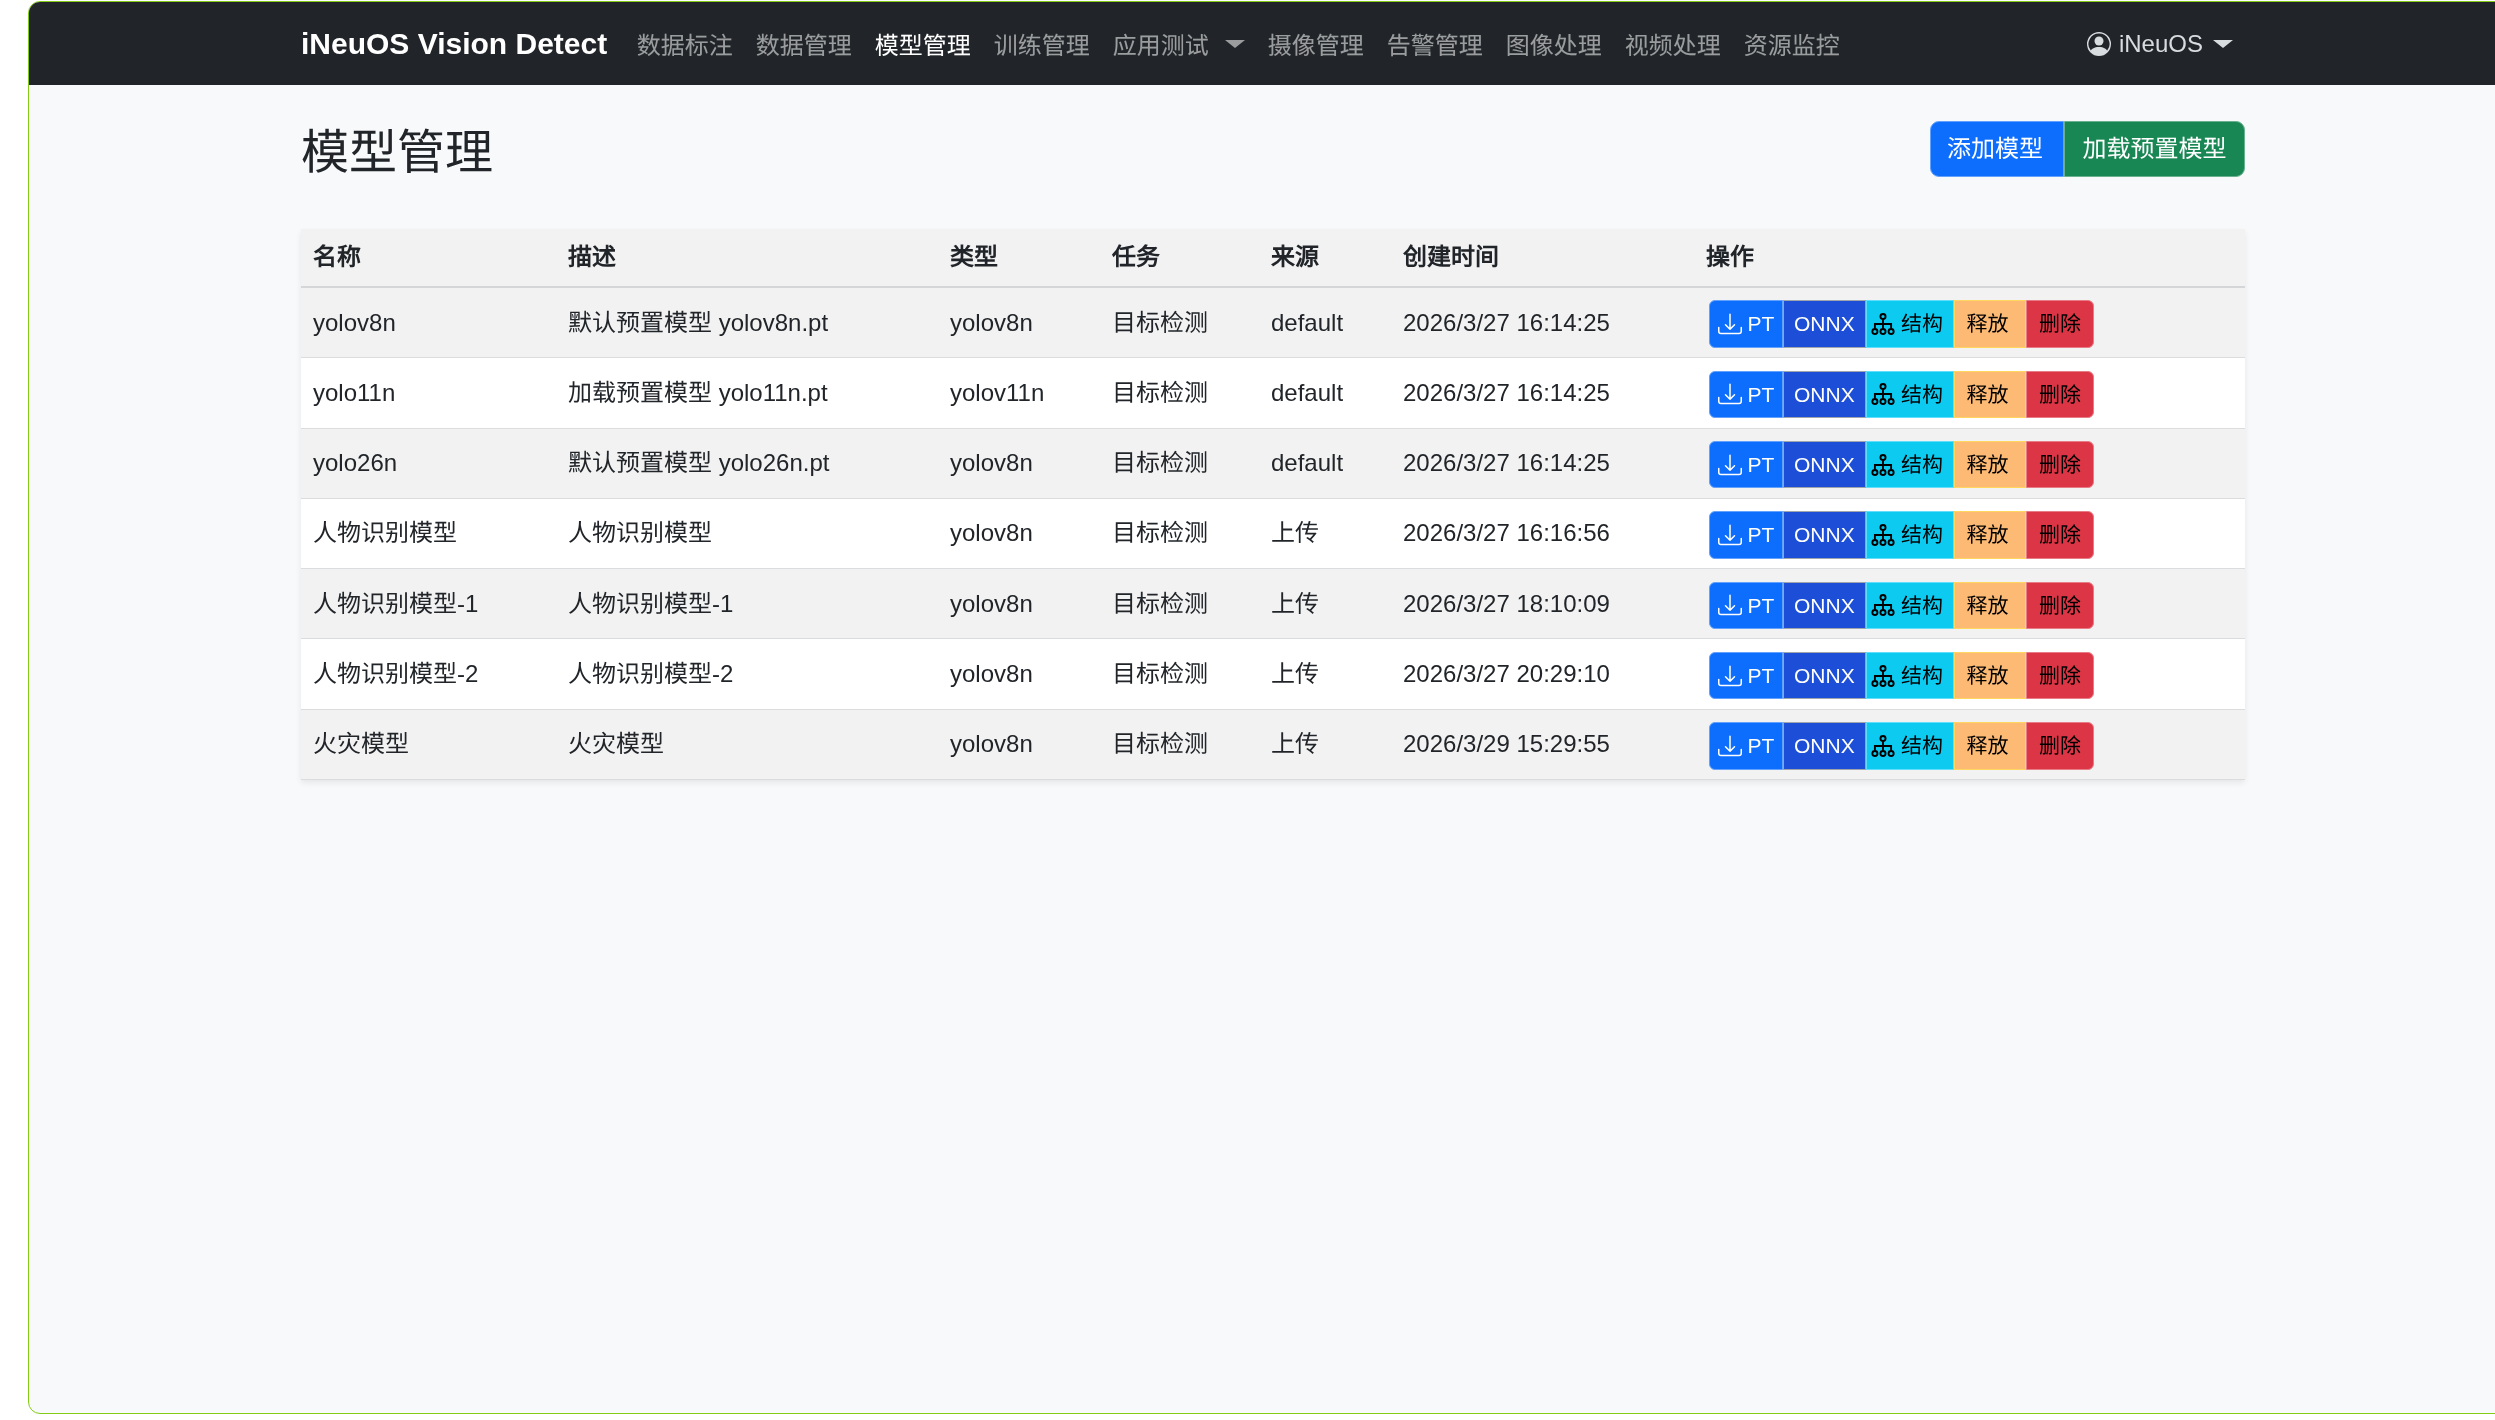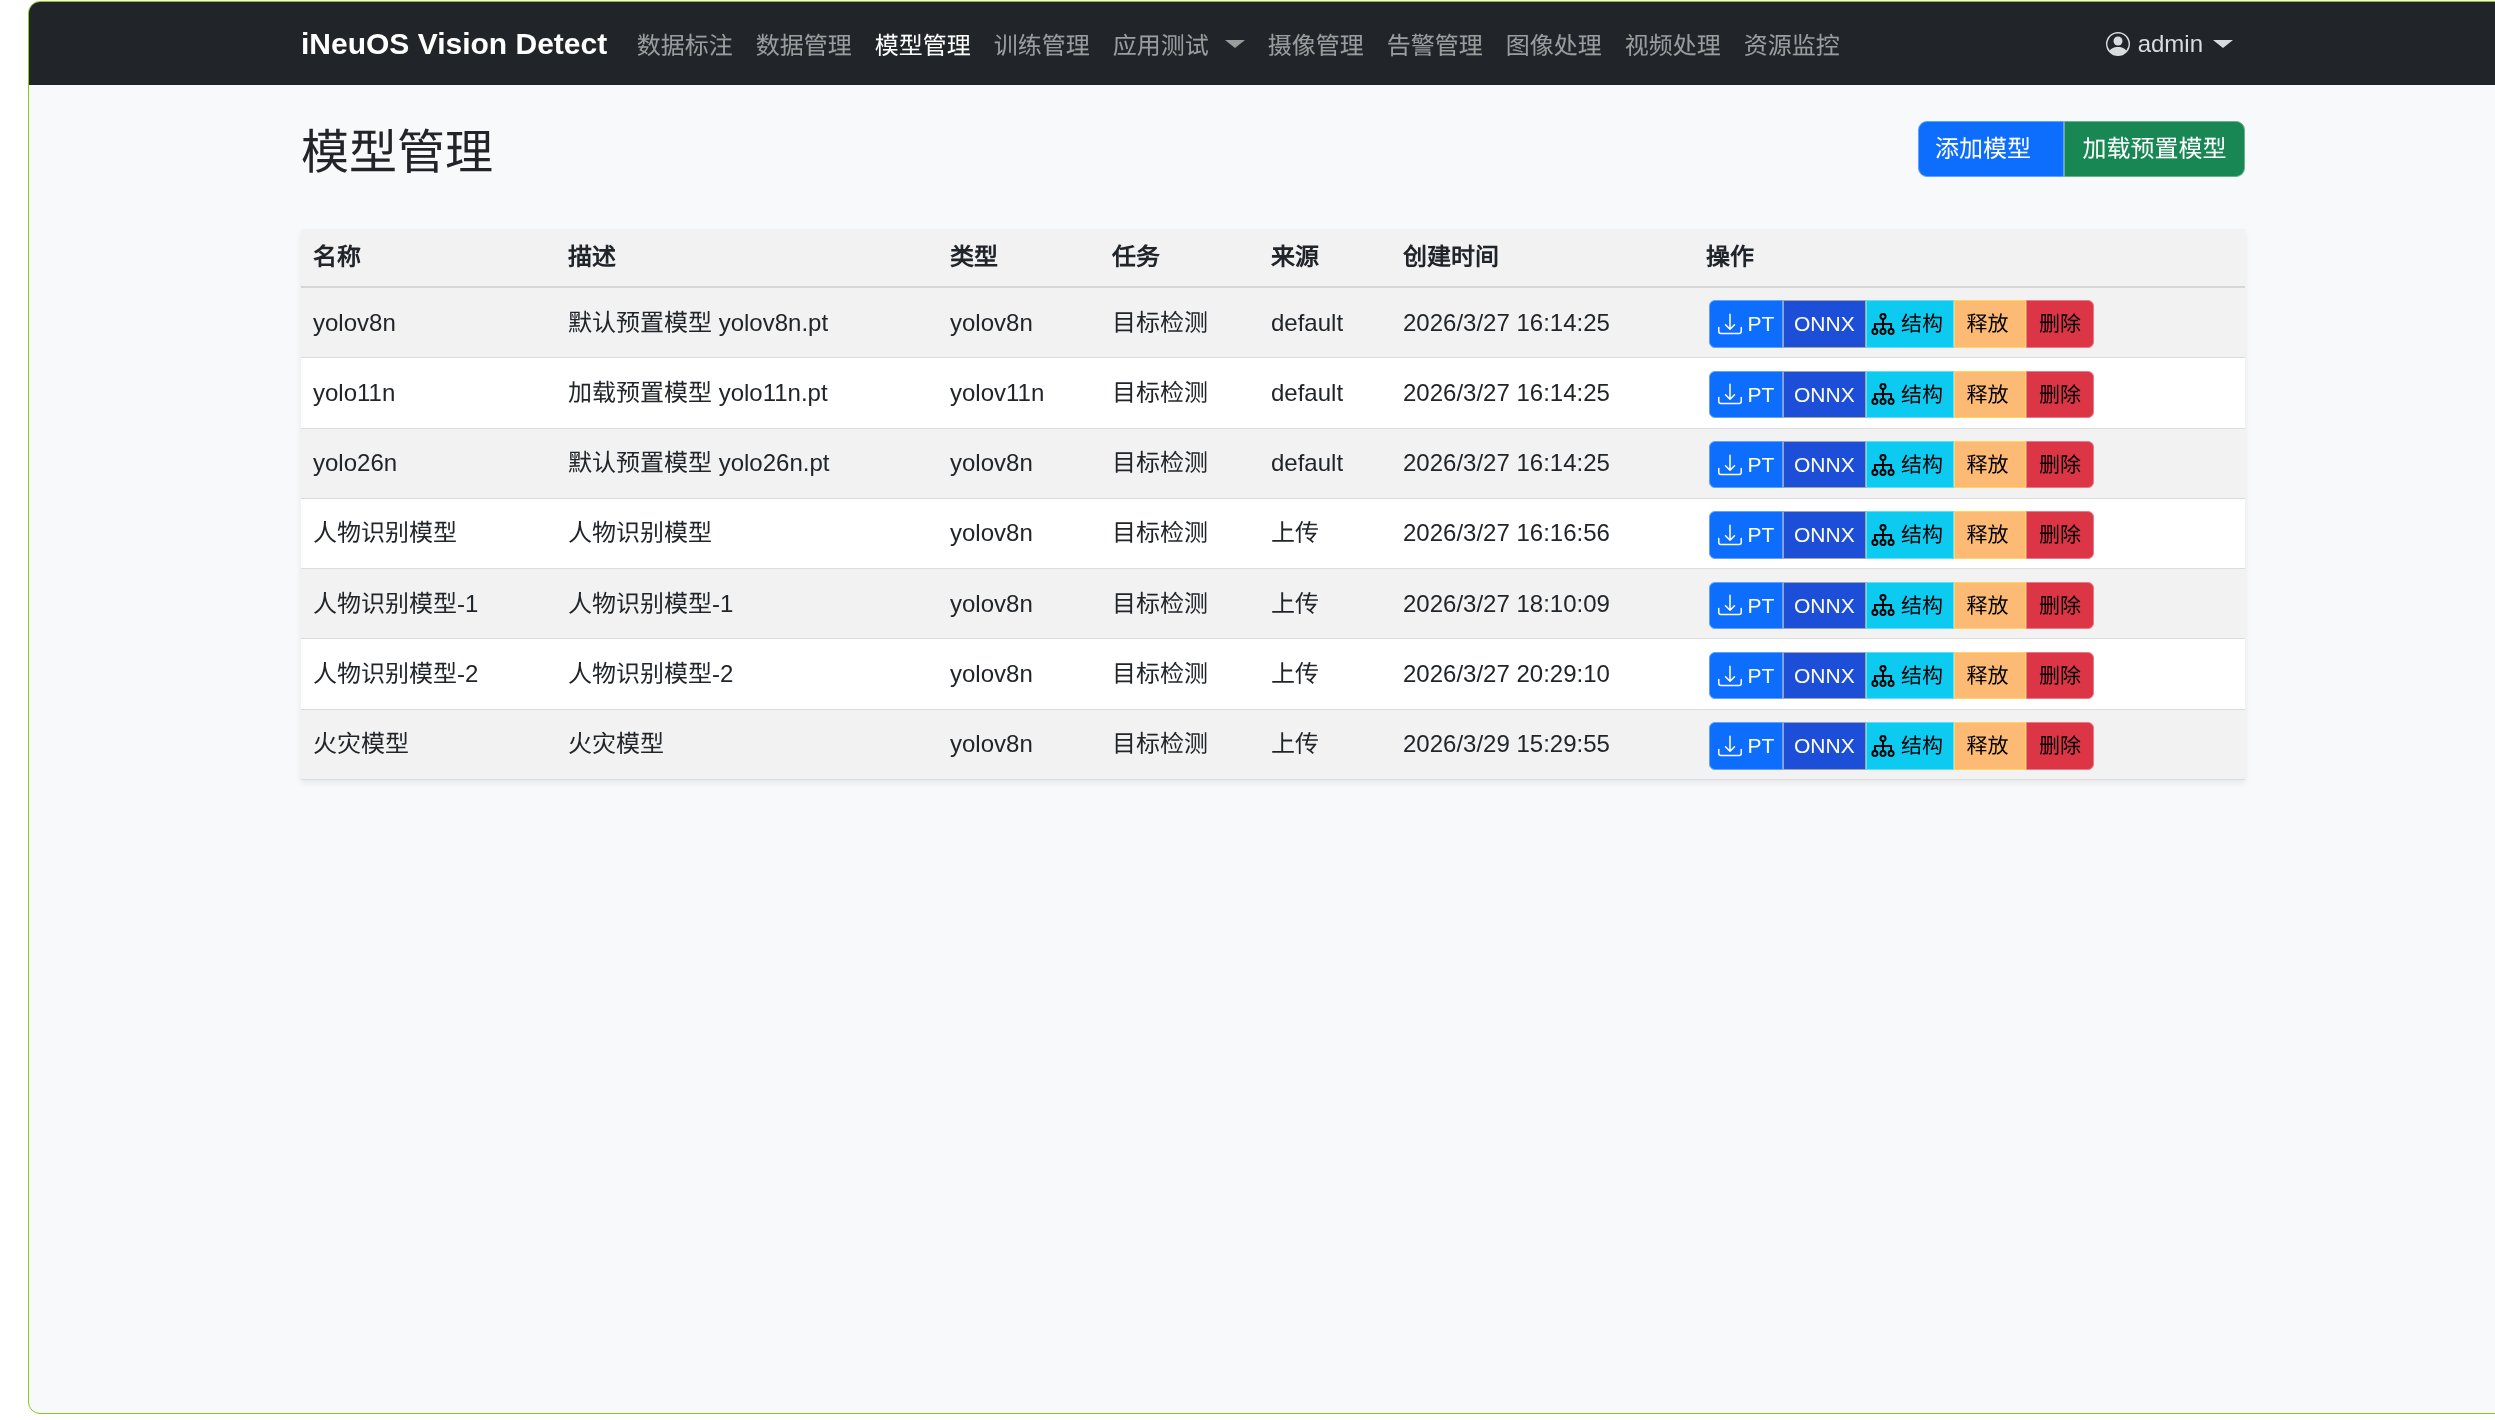--- a/index.html
+++ b/index.html
@@ -105,21 +105,21 @@
     align-items: center;
     justify-content: center;
     border: 1.5px solid transparent;
     font-family: inherit;
     font-size: 24px;
     line-height: 36px;
     padding: 9px 18px;
     cursor: pointer;
     white-space: nowrap;
   }
-  .btn-primary { background: #0d6efd; border-color: #62a1fe; color: #fff; padding-left: 16px; padding-right: 32px; }
+  .btn-primary { background: #0d6efd; border-color: #62a1fe; color: #fff; padding-left: 16px; padding-right: 20px; }
   .btn-success { background: #198754; border-color: #6ab190; color: #fff; padding-left: 17.5px; padding-right: 17.5px; }
   .header-actions .btn-primary { border-radius: 9px 0 0 9px; }
   .header-actions .btn-success { border-radius: 0 9px 9px 0; }
   
   .table-wrap {
     box-shadow: 0 3px 6px rgba(0,0,0,0.075);
   }
   table {
     width: 100%;
     border-collapse: collapse;
@@ -225,21 +225,21 @@
             <a class="nav-link" data-name="nav-item-10">
               <span data-name="nav-item-label">资源监控</span>
             </a>
           </li>
         </ul>
       <div class="user-menu" data-name="user-menu">
         <svg class="bi-person-circle" data-name="person-circle-icon" width="24" height="24" viewBox="0 0 16 16" fill="currentColor">
           <path d="M11 6a3 3 0 1 1-6 0 3 3 0 0 1 6 0"></path>
           <path fill-rule="evenodd" d="M0 8a8 8 0 1 1 16 0A8 8 0 0 1 0 8m8-7a7 7 0 0 0-5.468 11.37C3.242 11.226 4.805 10 8 10s4.757 1.225 5.468 2.37A7 7 0 0 0 8 1"></path>
         </svg>
-        <span data-name="username">admin</span>
+        <span data-name="username">iNeuOS</span>
         <span class="caret" data-name="chevron-down-icon"></span>
       </div>
     </div>
   </nav>
 
   <div class="container main">
     <div class="page-header">
       <h2 class="page-title" data-name="page-title">模型管理</h2>
       <div class="header-actions" data-name="header-actions">
         <button class="btn btn-primary" data-name="add-model-button">添加模型</button>

